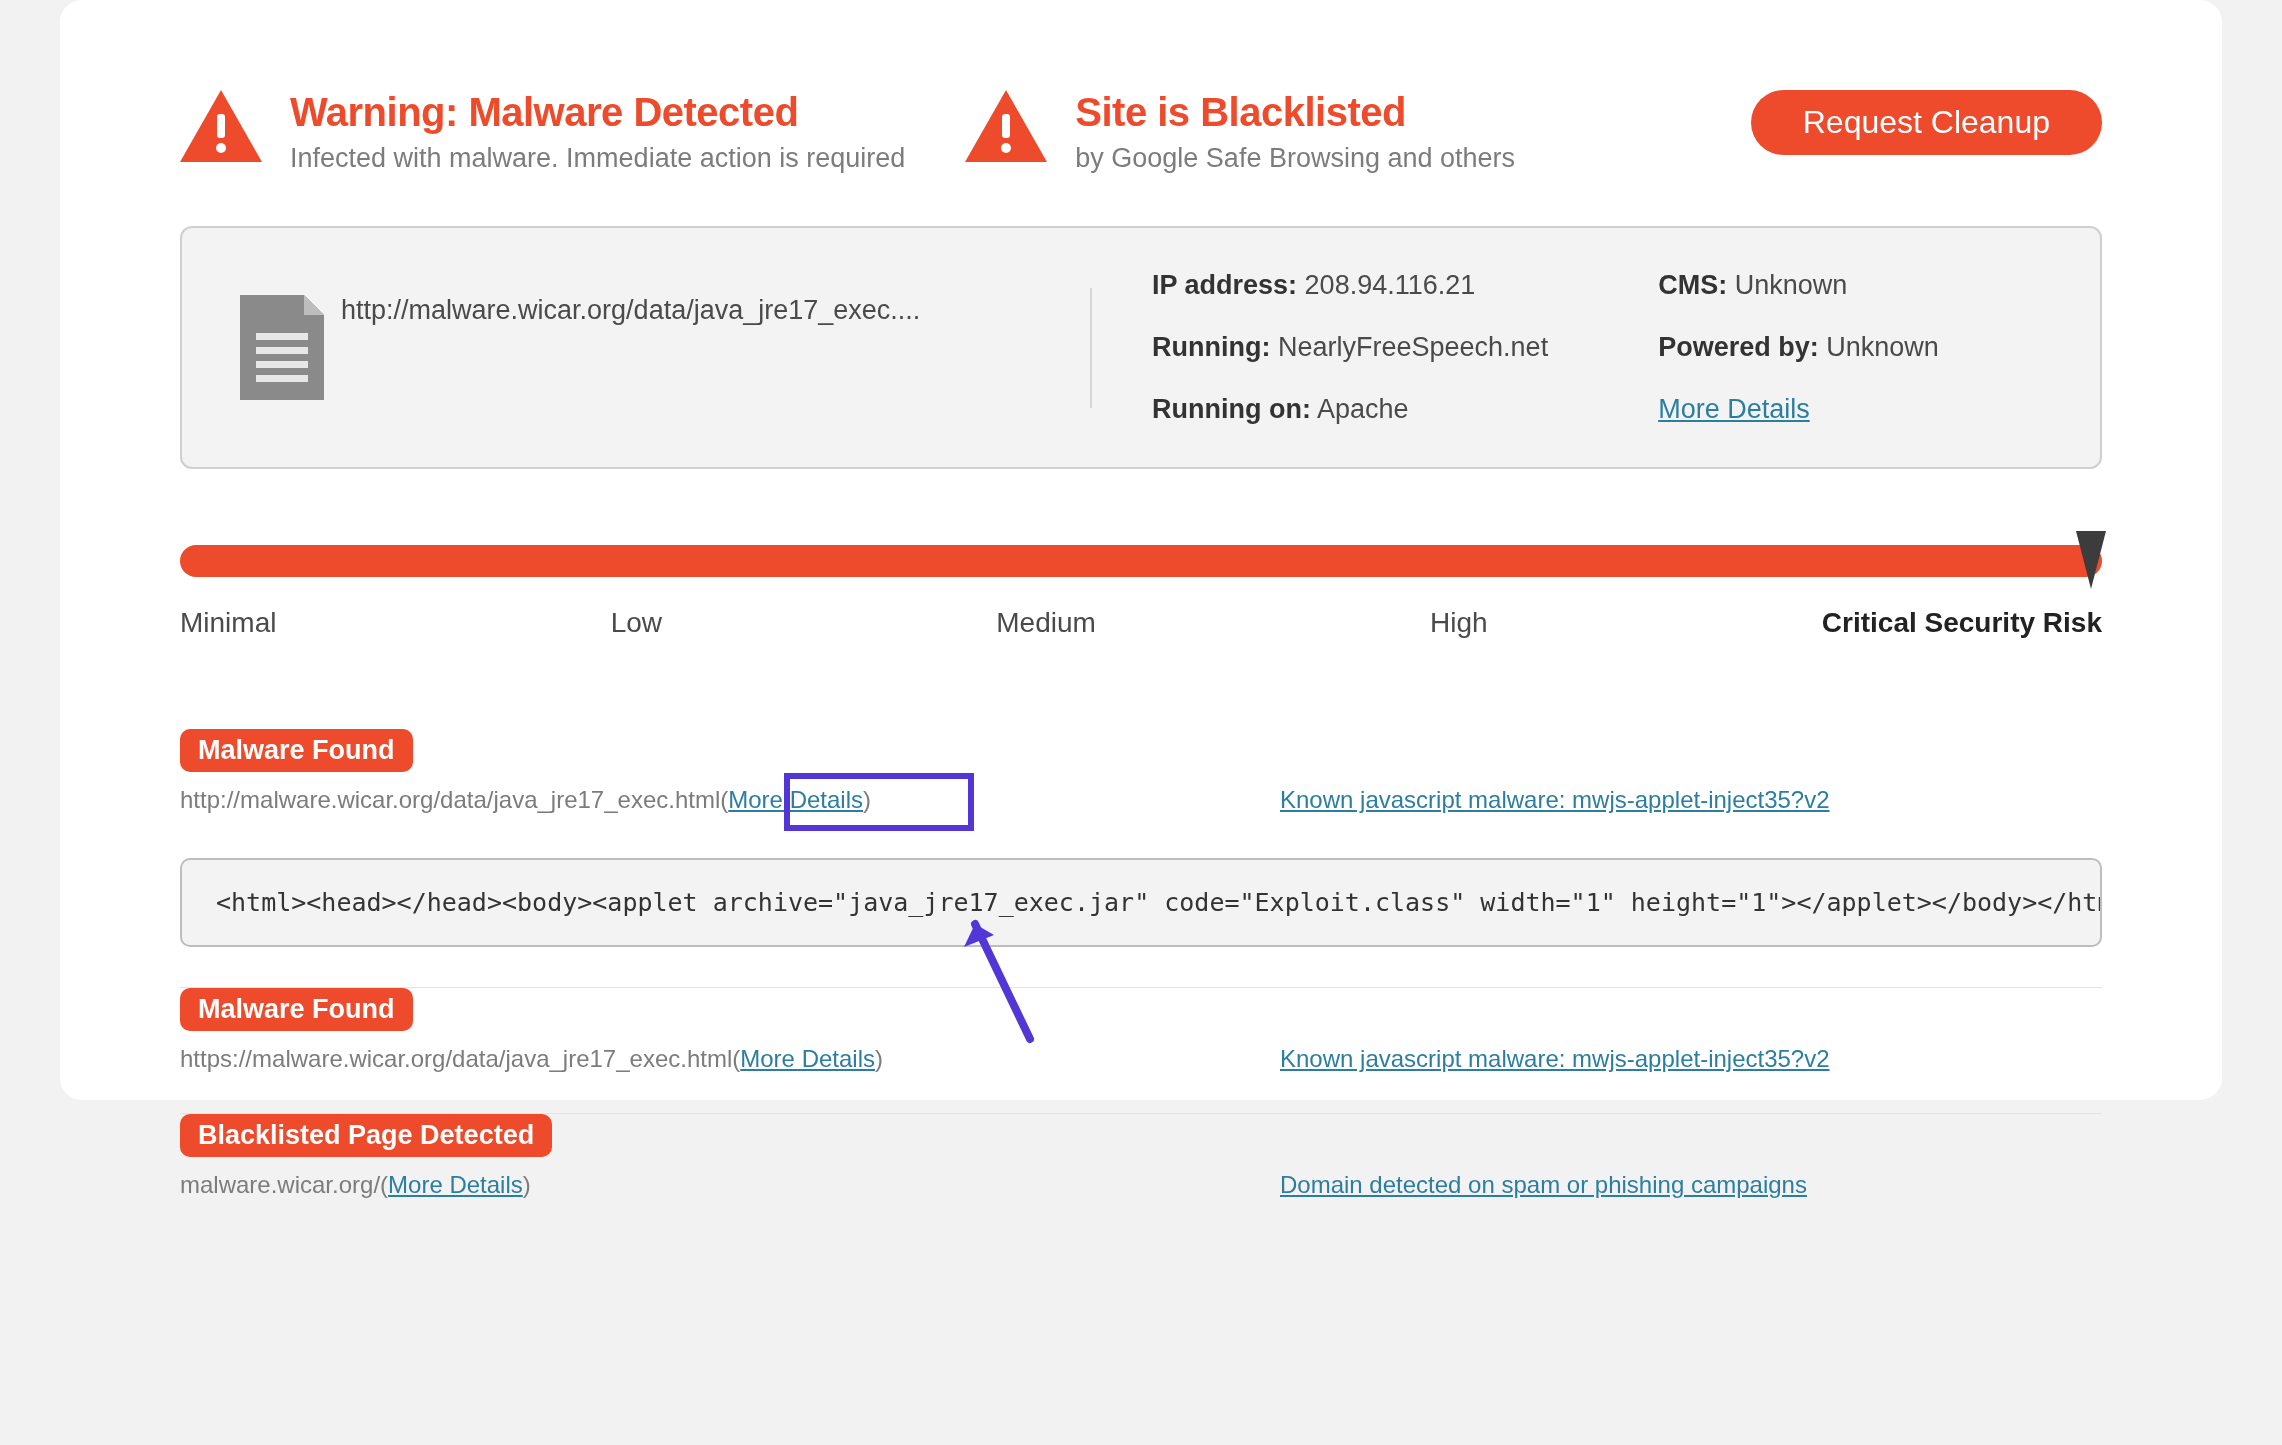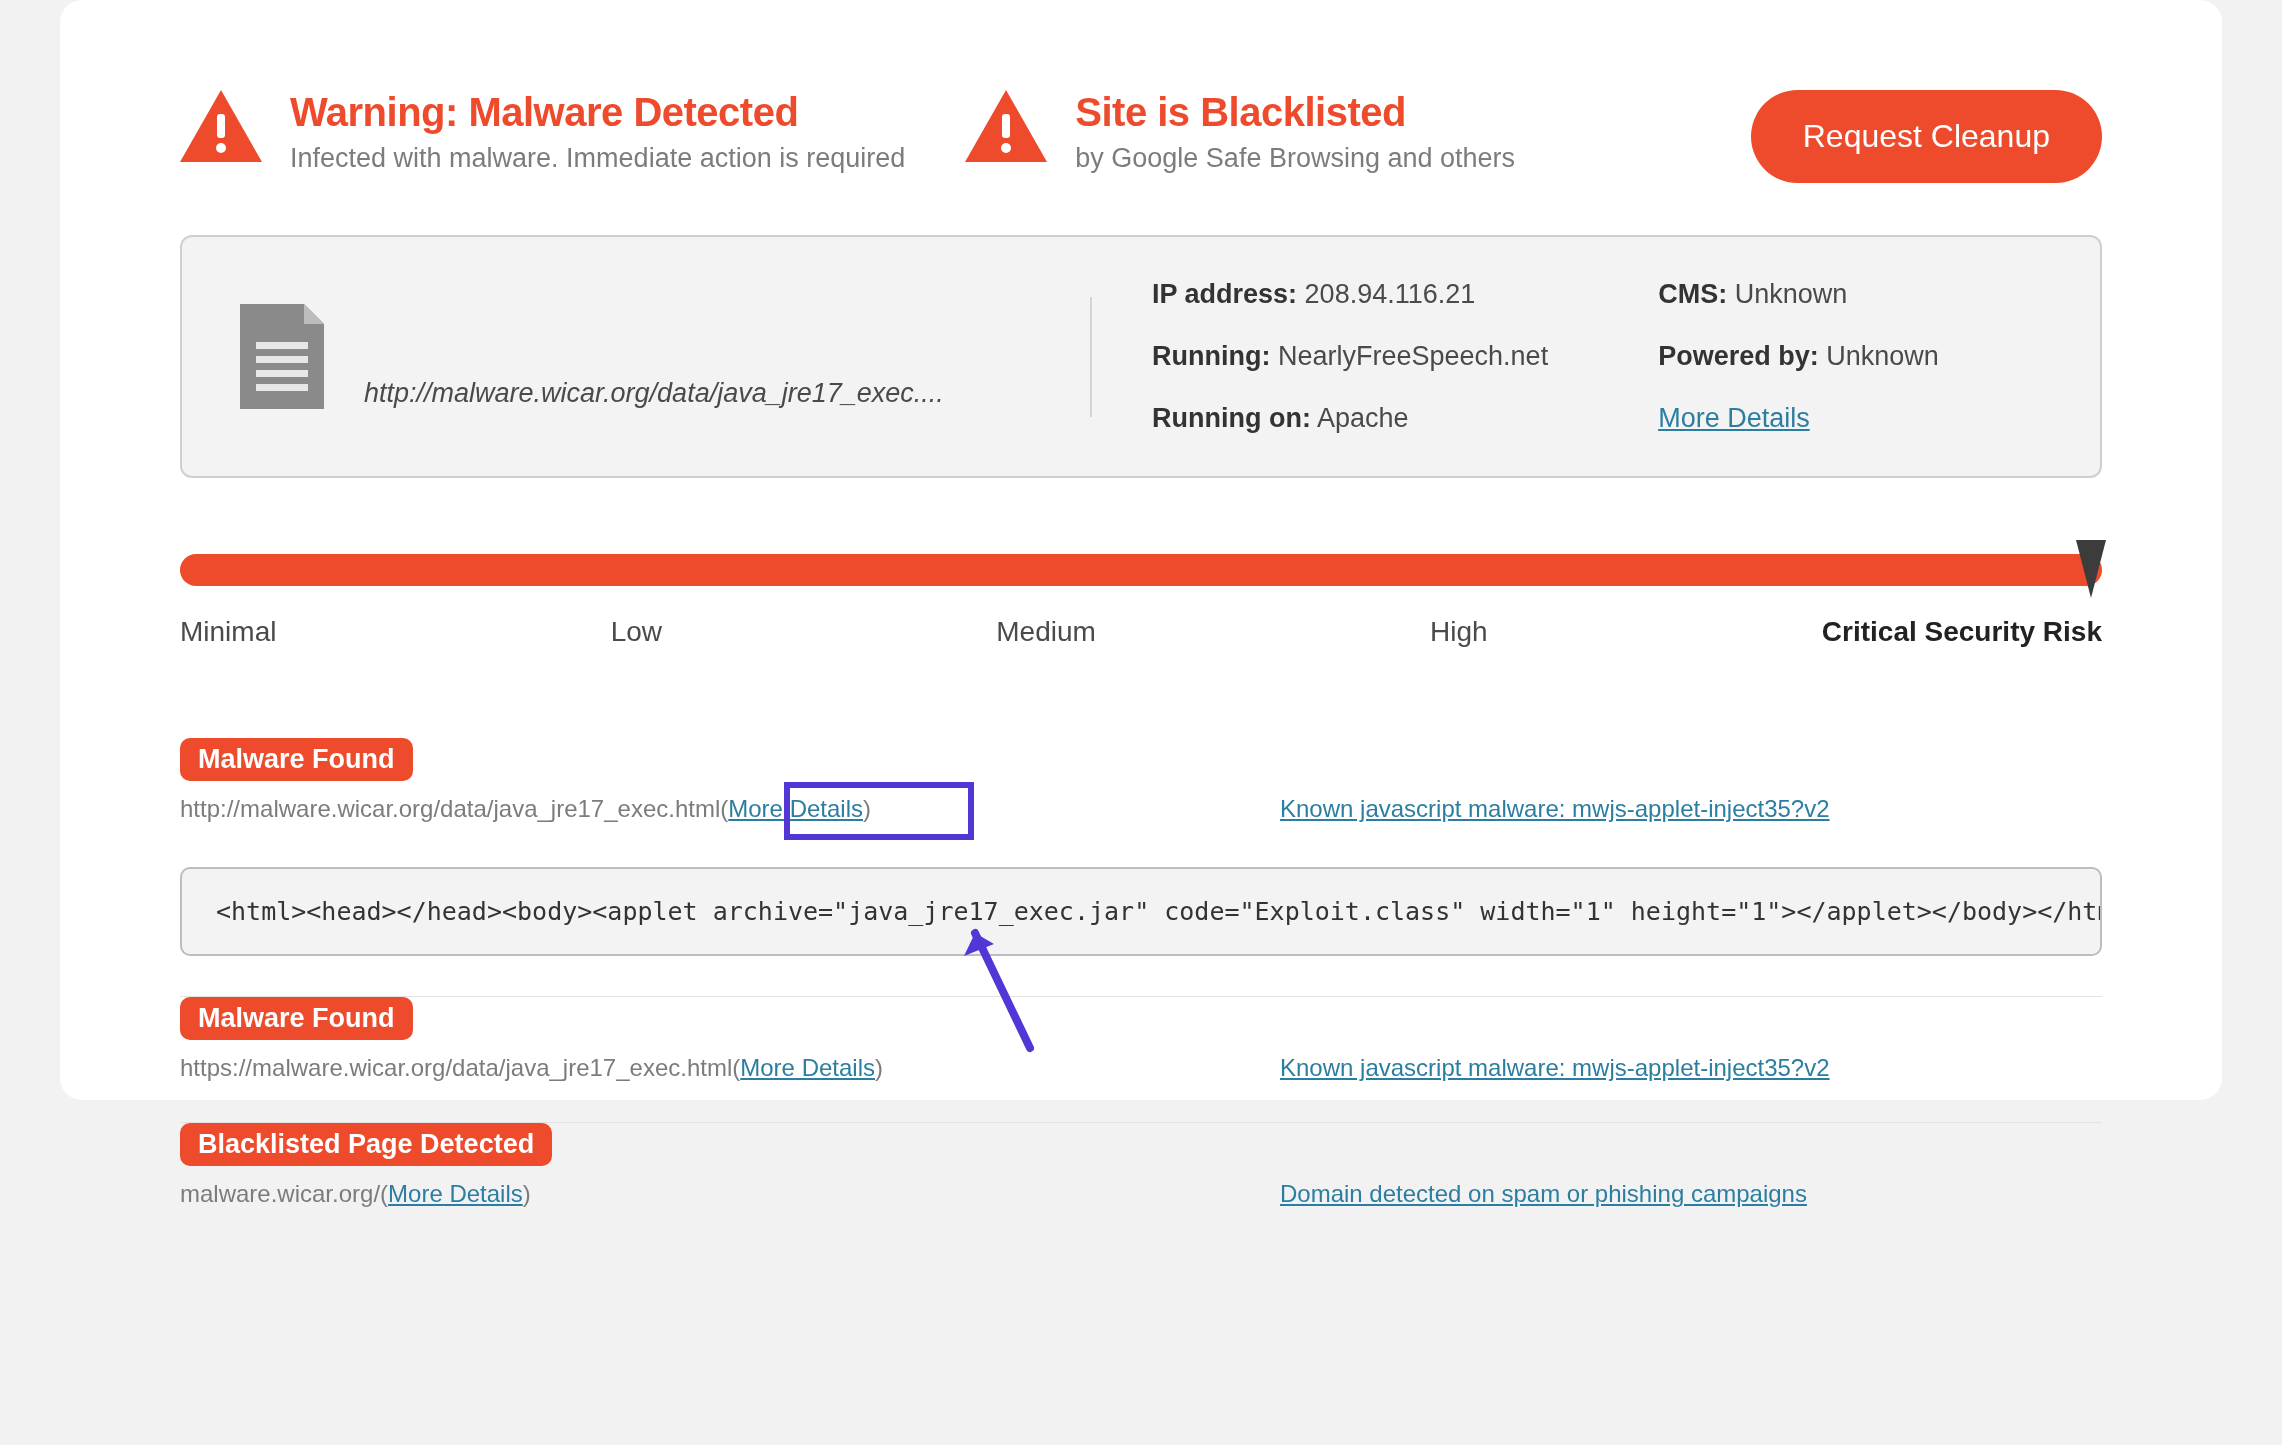--- a/index.html
+++ b/index.html
@@ -40,36 +40,36 @@
     color: #7c7c7c;
   }
   .cleanup-btn {
     margin-left: auto;
     background: #ed4b2b;
     color: #fff;
     font-size: 32px;
     font-weight: 500;
     border: none;
     border-radius: 60px;
-    padding: 28px 52px;
+    padding: 14px 52px;
     cursor: pointer;
     align-self: flex-start;
   }
 
   
   .site-info {
     margin-top: 52px;
     border: 2px solid #cfcfcf;
     border-radius: 12px;
     background: #f3f3f3;
     padding: 42px 58px;
     display: flex;
     align-items: center;
   }
-  .site-left { display: flex; align-items: flex-end; gap: 40px; width: 830px; font-style: italic; }
+  .site-left { display: flex; align-items: flex-start; gap: 17px; width: 830px; }
   .doc-icon { width: 84px; height: 105px; flex: 0 0 auto; }
   .site-url { font-size: 27px; color: #4a4a4a; }
   .v-sep { width: 2px; height: 120px; background: #d5d5d5; margin: 0 60px 0 20px; }
   .info-cols { display: flex; gap: 110px; }
   .info-col { display: flex; flex-direction: column; gap: 31px; font-size: 27px; }
   .info-col b { font-weight: 700; color: #333; }
   .info-col span { color: #4a4a4a; }
   .link {
     color: #2c7ea0;
     text-decoration: underline;

